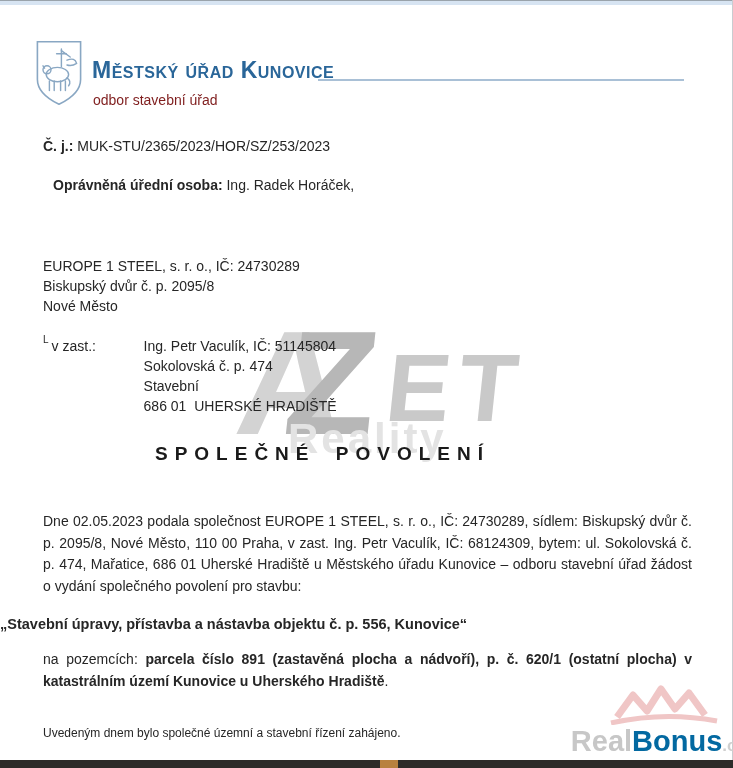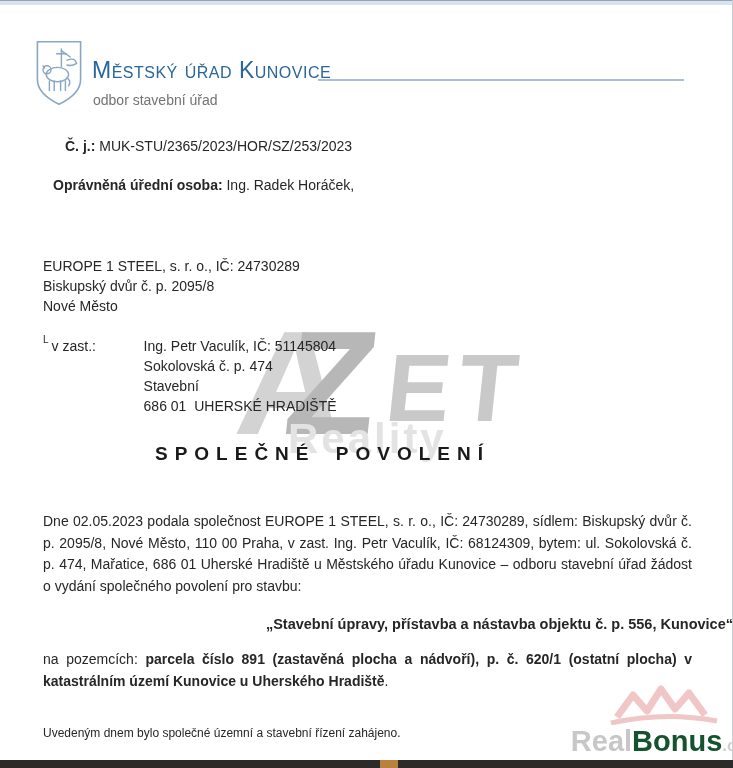--- a/index.html
+++ b/index.html
@@ -17,32 +17,32 @@
   .top-strip { position: absolute; top: 1px; left: 0; width: 100%; height: 4px; background: #d7e4f2; }
   .right-edge { position: absolute; top: 0; right: 0; width: 1px; height: 100%; background: #c9ccd0; }
   .bottom-bar { position: absolute; bottom: 0; left: 0; width: 100%; height: 8px; background: #2d2b29; }
   .bottom-bar-accent { position: absolute; bottom: 0; left: 380px; width: 18px; height: 8px; background: #b9813f; }
 
   
   .crest { position: absolute; left: 35px; top: 39px; }
   .office-name {
     position: absolute; left: 92px; top: 57px;
     font-variant: small-caps;
-    font-size: 23px; font-weight: 400; letter-spacing: 0.5px;
+    font-size: 23px; font-weight: 700; letter-spacing: 0.5px;
     color: #2a6699;
   }
   .header-rule { position: absolute; left: 318px; top: 79px; width: 366px; height: 2px; background: #a9c0d6; }
-  .department { position: absolute; left: 93px; top: 92px; font-size: 14px; color: #737373; }
+  .department { position: absolute; left: 93px; top: 92px; font-size: 14px; color: #7f1d1d; }
 
   
   .t { font-size: 14px; line-height: 20px; color: #262626; }
   .b { font-weight: 700; }
   .pre { white-space: pre-wrap; }
 
-  .ref-row { position: absolute; left: 43px; top: 136px; width: 648px; display: flex; justify-content: space-between; margin-left: 22px; }
+  .ref-row { position: absolute; left: 43px; top: 136px; width: 648px; display: flex; justify-content: space-between; }
 
   .official-block { position: absolute; left: 53px; top: 175px; }
   .applicant-block { position: absolute; left: 43px; top: 256px; }
 
   .rep-block { position: absolute; left: 43px; top: 336px; display: flex; }
   .rep-marker { font-size: 10px; color: #262626; vertical-align: top; position: relative; top: -2px; margin-right: 3px; }
   .rep-label { width: 78px; }
   .rep-lines { margin-left: 14px; }
 
   
@@ -54,30 +54,30 @@
 
   .content { position: relative; z-index: 1; }
 
   .doc-title {
     position: absolute; left: 0; top: 443px; width: 645px;
     text-align: center; font-size: 19px; font-weight: 700; color: #1a1a1a;
     letter-spacing: 7px; word-spacing: 8px;
   }
 
   .para1 { position: absolute; left: 43px; top: 511px; width: 649px; text-align: justify; font-size: 14px; line-height: 21.5px; }
-  .quote-line { position: absolute; left: 0; top: 616px; width: 733px; text-align: right; font-size: 14.5px; font-weight: 700; }
+  .quote-line { position: absolute; left: 0; top: 616px; width: 733px; text-align: left; font-size: 14.5px; font-weight: 700; }
   .para2 { position: absolute; left: 43px; top: 649px; width: 649px; text-align: justify; font-size: 14px; line-height: 21.5px; }
   .closing-line { position: absolute; left: 43px; top: 726px; width: 649px; font-size: 12px; }
 
   
   .wm-realbonus { position: absolute; right: -12px; bottom: 10px; z-index: 0; text-align: left; }
   .wm-rb-crown { margin-left: 38px; display: block; }
   .wm-rb-text { font-size: 29px; font-weight: 700; white-space: nowrap; }
   .wm-rb-real { color: #c7c7c7; }
-  .wm-rb-bonus { color: #14532d; }
+  .wm-rb-bonus { color: #0369a1; }
   .wm-rb-tld { color: #cfcfcf; font-size: 17px; font-weight: 700; }
 </style>
 </head>
 <body>
 
 <div class="page">
 
   <div class="top-hairline"></div>
   <div class="top-strip"></div>
   <div class="right-edge"></div>

